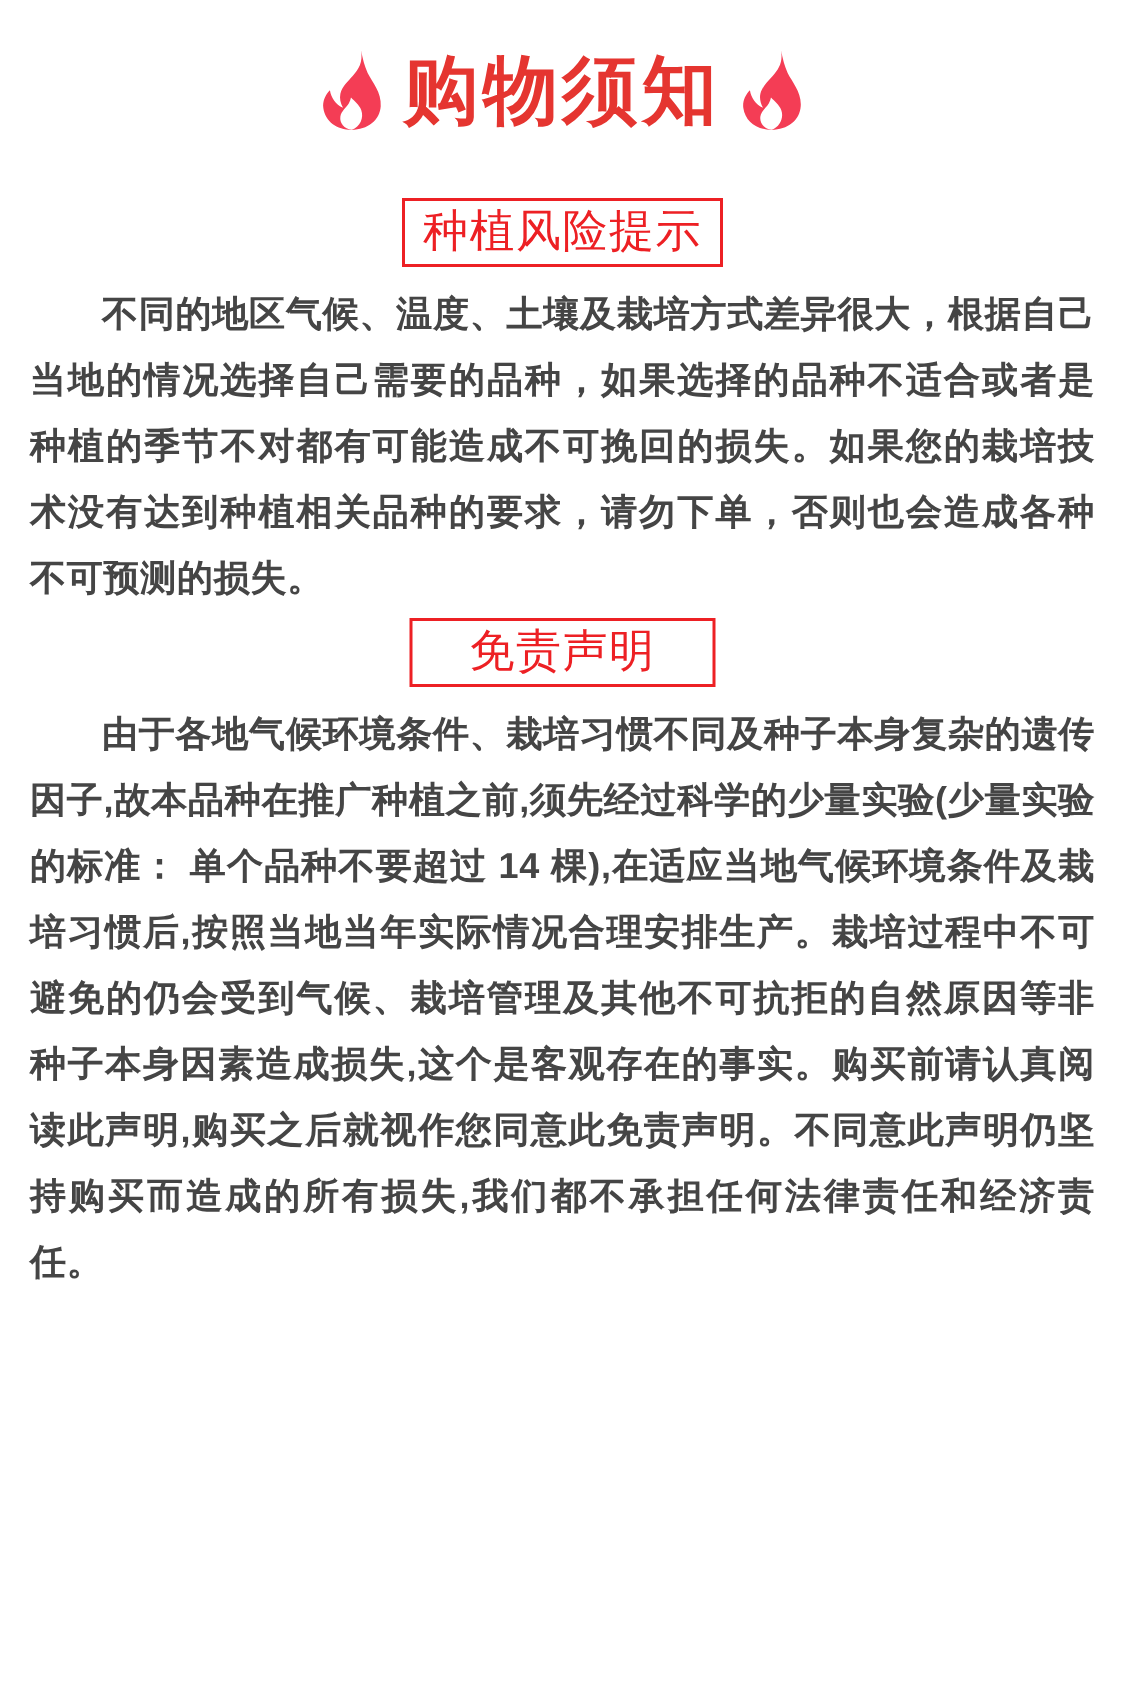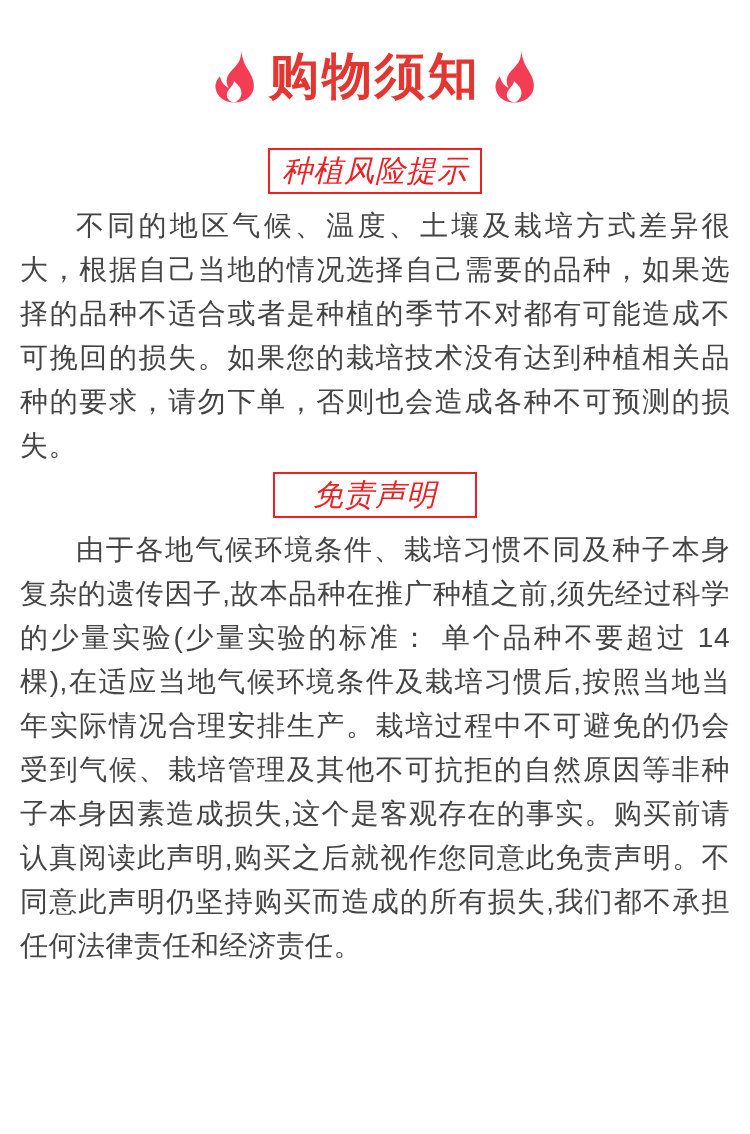--- a/index.html
+++ b/index.html
@@ -5,21 +5,21 @@
   html, body {
     margin: 0;
     padding: 0;
     background: #ffffff;
     font-family: "Liberation Sans", "DejaVu Sans", sans-serif;
   }
   .page {
     width: 750px;
     min-height: 1134px;
     background: #ffffff;
-    padding-top: 44px;
+    padding-top: 28px;
     box-sizing: border-box;
     overflow: hidden;
   }
   
   .title-row {
     display: flex;
     align-items: center;
     justify-content: center;
     gap: 10px;
     height: 64px;
@@ -34,43 +34,42 @@
   }
   .flame {
     width: 48px;
     height: 62px;
     display: inline-block;
   }
   
   .section-heading-wrap {
     display: flex;
     justify-content: center;
-    font-style: italic;
   }
   .section-heading {
     display: inline-block;
     border: 2px solid var(--accent-red, #ed2024);
     color: var(--accent-red, #ed2024);
     font-size: 30px;
     line-height: 38px;
     padding: 2px 12px;
     min-width: 176px;
     text-align: center;
     box-sizing: content-box;
     letter-spacing: 1px;
   }
   
   .section-paragraph {
     margin: 10px 20px 0 20px;
     width: 710px;
     box-sizing: border-box;
-    font-size: 28px;
+    font-size: 24px;
     line-height: 44px;
     color: var(--body-gray, #454545);
-    font-weight: 400;
+    font-weight: 700;
     text-align: justify;
     text-indent: 2em;
     letter-spacing: 0.5px;
   }
   .section { margin-top: 4px; }
   .section.s3 { }
 </style>
 </head>
 <body>
 

